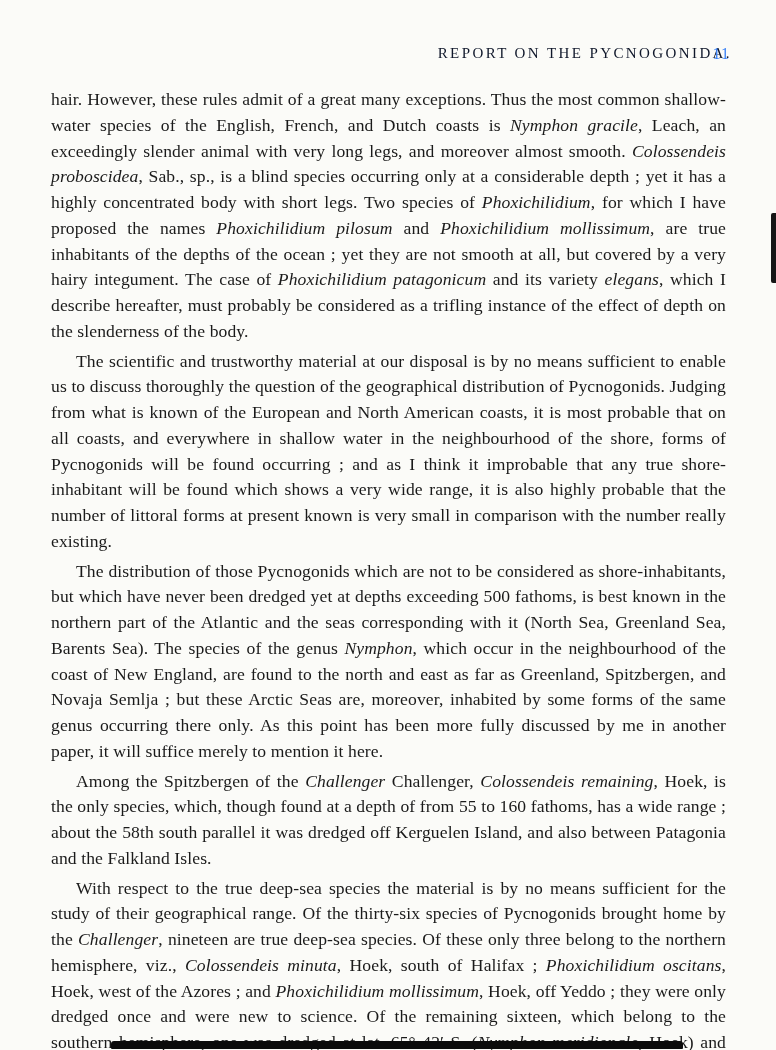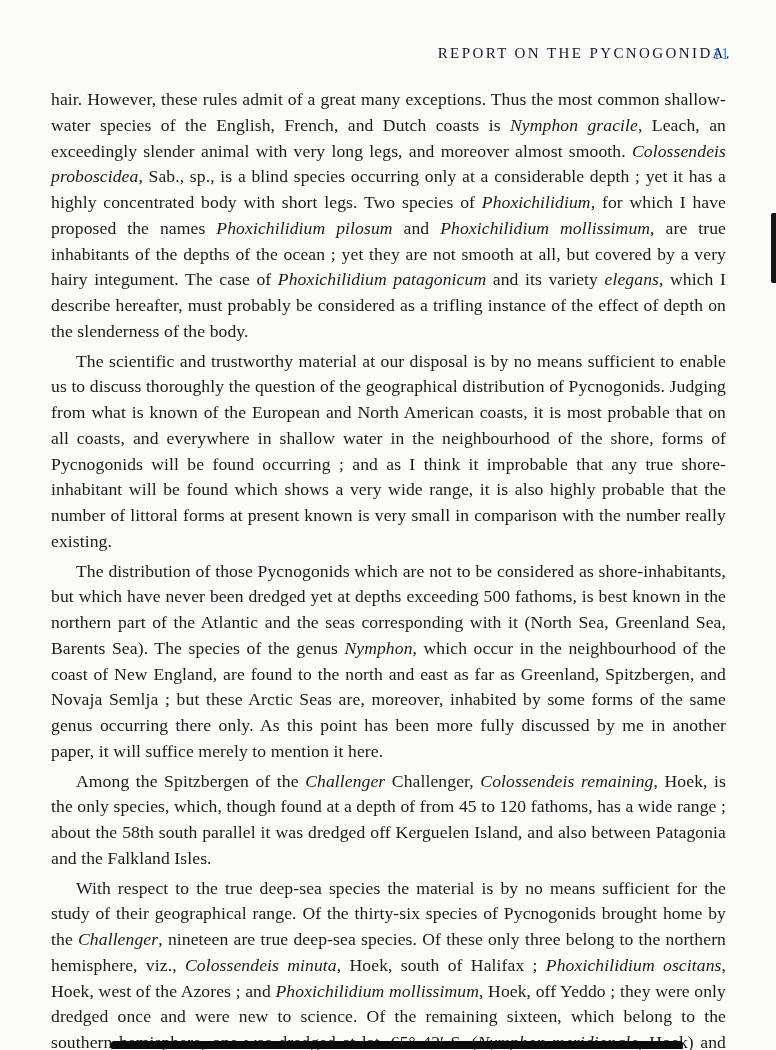--- a/index.html
+++ b/index.html
@@ -76,19 +76,19 @@
 <div class="page">
   <div class="header-row">
     <div class="running-title">REPORT ON THE PYCNOGONIDA.</div>
     <div class="page-number">11</div>
   </div>
 
   <div class="body-text">
       <p class="para"><span>hair. However, these rules admit of a great many exceptions. Thus the most common shallow-water species of the English, French, and Dutch coasts is </span><i>Nymphon gracile</i><span>, Leach, an exceedingly slender animal with very long legs, and moreover almost smooth. </span><i>Colossendeis proboscidea</i><span>, Sab., sp., is a blind species occurring only at a considerable depth ; yet it has a highly concentrated body with short legs. Two species of </span><i>Phoxichilidium</i><span>, for which I have proposed the names </span><i>Phoxichilidium pilosum</i><span> and </span><i>Phoxichilidium mollissimum</i><span>, are true inhabitants of the depths of the ocean ; yet they are not smooth at all, but covered by a very hairy integument. The case of </span><i>Phoxichilidium patagonicum</i><span> and its variety </span><i>elegans</i><span>, which I describe hereafter, must probably be considered as a trifling instance of the effect of depth on the slenderness of the body.</span></p>
       <p class="para indent"><span>The scientific and trustworthy material at our disposal is by no means sufficient to enable us to discuss thoroughly the question of the geographical distribution of Pycnogonids. Judging from what is known of the European and North American coasts, it is most probable that on all coasts, and everywhere in shallow water in the neighbourhood of the shore, forms of Pycnogonids will be found occurring ; and as I think it improbable that any true shore-inhabitant will be found which shows a very wide range, it is also highly probable that the number of littoral forms at present known is very small in comparison with the number really existing.</span></p>
       <p class="para indent"><span>The distribution of those Pycnogonids which are not to be considered as shore-inhabitants, but which have never been dredged yet at depths exceeding 500 fathoms, is best known in the northern part of the Atlantic and the seas corresponding with it (North Sea, Greenland Sea, Barents Sea). The species of the genus </span><i>Nymphon</i><span>, which occur in the neighbourhood of the coast of New England, are found to the north and east as far as Greenland, Spitzbergen, and Novaja Semlja ; but these Arctic Seas are, moreover, inhabited by some forms of the same genus occurring there only. As this point has been more fully discussed by me in another paper, it will suffice merely to mention it here.</span></p>
-      <p class="para indent"><span>Among the Spitzbergen of the </span><i>Challenger</i><span> Challenger, </span><i>Colossendeis remaining</i><span>, Hoek, is the only species, which, though found at a depth of from 45 to 120 fathoms, has a wide range ; about the 58th south parallel it was dredged off Kerguelen Island, and also between Patagonia and the Falkland Isles.</span></p>
+      <p class="para indent"><span>Among the Spitzbergen of the </span><i>Challenger</i><span> Challenger, </span><i>Colossendeis remaining</i><span>, Hoek, is the only species, which, though found at a depth of from 55 to 160 fathoms, has a wide range ; about the 58th south parallel it was dredged off Kerguelen Island, and also between Patagonia and the Falkland Isles.</span></p>
       <p class="para indent cont"><span>With respect to the true deep-sea species the material is by no means sufficient for the study of their geographical range. Of the thirty-six species of Pycnogonids brought home by the </span><i>Challenger</i><span>, nineteen are true deep-sea species. Of these only three belong to the northern hemisphere, viz., </span><i>Colossendeis minuta</i><span>, Hoek, south of Halifax ; </span><i>Phoxichilidium oscitans</i><span>, Hoek, west of the Azores ; and </span><i>Phoxichilidium mollissimum</i><span>, Hoek, off Yeddo ; they were only dredged once and were new to science. Of the remaining sixteen, which belong to the southern hemisphere, one was dredged at lat. 65° 42′ S. (</span><i>Nymphon meridionale</i><span>, Hoek) and one almost under the equator (</span><i>Nymphon per-</i></p>
     </div>
 
   <div class="scan-mark-right"></div>
   <div class="scan-bar-bottom"></div>
 </div>
 
 </body></html>

